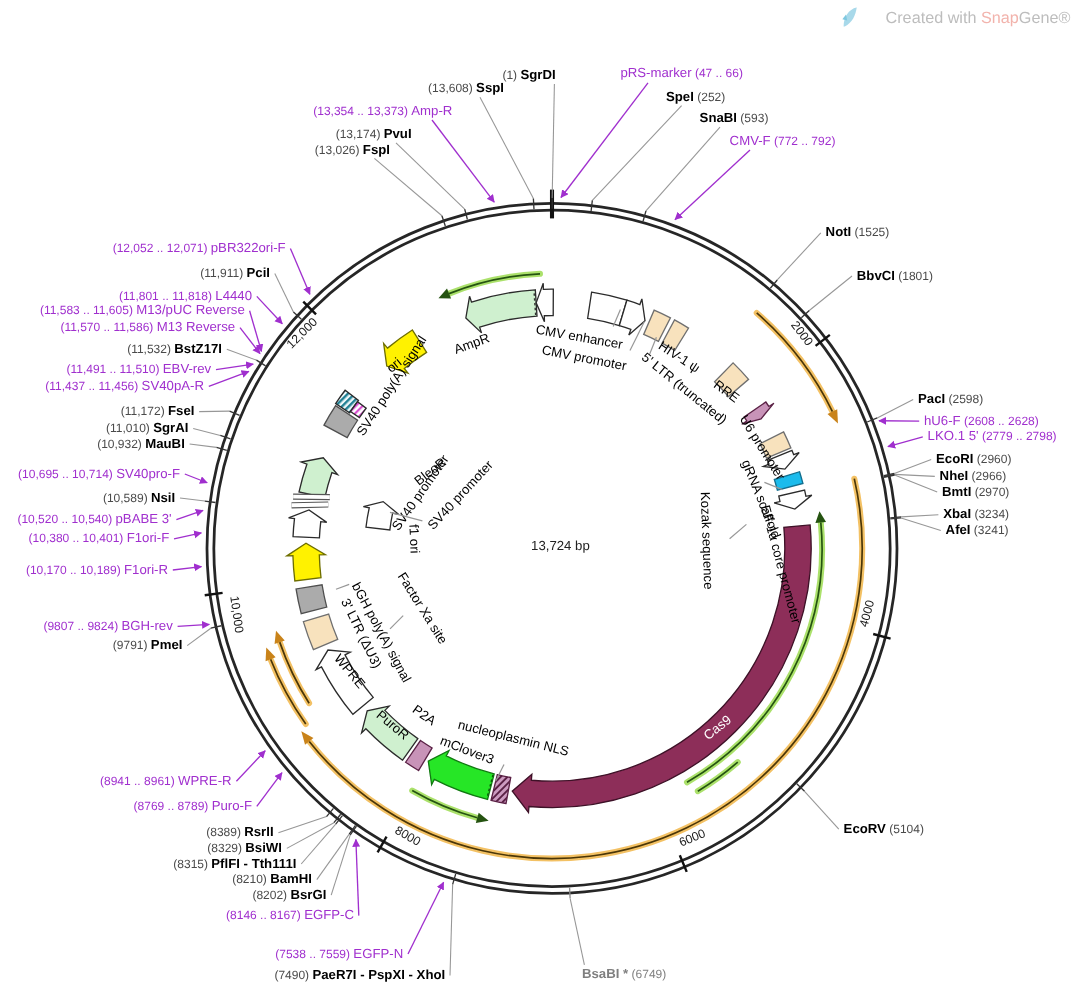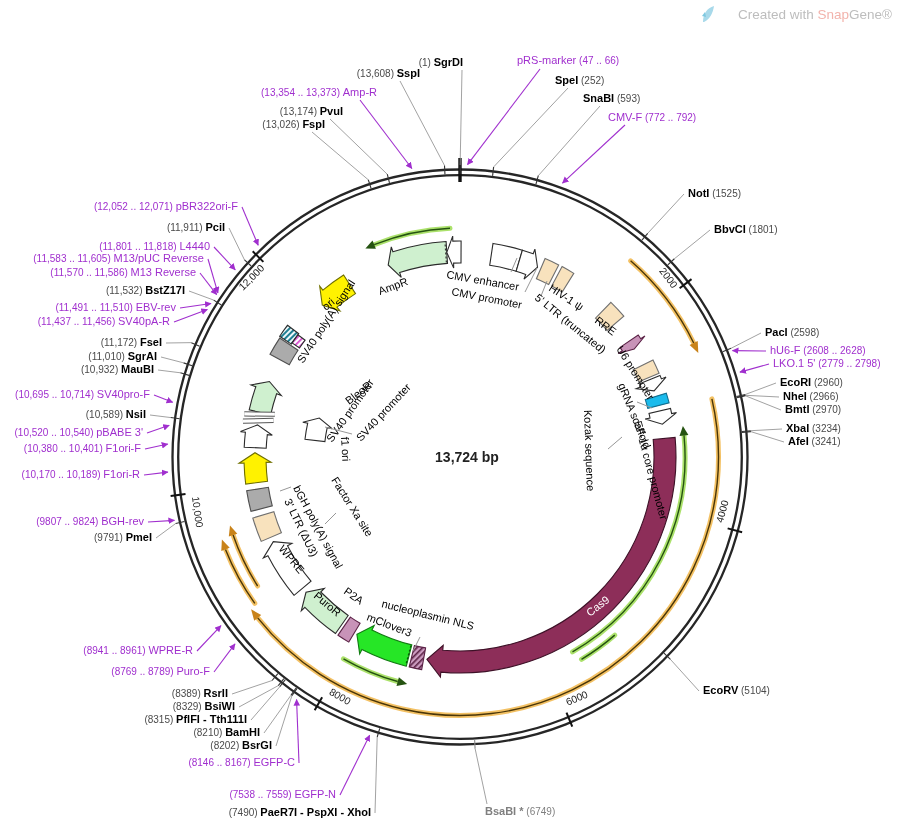--- a/index.html
+++ b/index.html
@@ -6,21 +6,21 @@
   #stage{position:relative;width:898px;height:821px;background:#fff;overflow:hidden;
          font-family:"Liberation Sans","DejaVu Sans",sans-serif;}
   #map-svg{position:absolute;left:0;top:0;}
   #watermark{position:absolute;top:6px;right:6px;font-size:13.5px;color:#bdbdbd;
              display:flex;align-items:center;gap:22px;user-select:none;}
   #watermark .snap{color:#f2b3ac;}
   #watermark .gene{color:#bdbdbd;}
   #center-title{position:absolute;left:467px;top:447px;transform:translate(-50%,0);
                 text-align:center;white-space:nowrap;}
   #center-title .t{font-weight:bold;font-size:15px;color:#000;letter-spacing:0px;}
-  #center-title .s{font-size:14px;color:#222;margin-top:2px;font-weight:bold;}
+  #center-title .s{font-size:11px;color:#222;margin-top:2px;}
 </style>
 </head>
 <body>
 
 <div id="stage">
   <div id="watermark">
     <svg width="15" height="17" viewBox="0 0 15 17">
       <path d="M2,16 C2,8 6,2 13,0 C12,7 9,13 3,16 Z" fill="#a8d9ea"></path>
       <path d="M1,10 L4,6 L5,11 Z" fill="#7ec8e0"></path>
     </svg>

